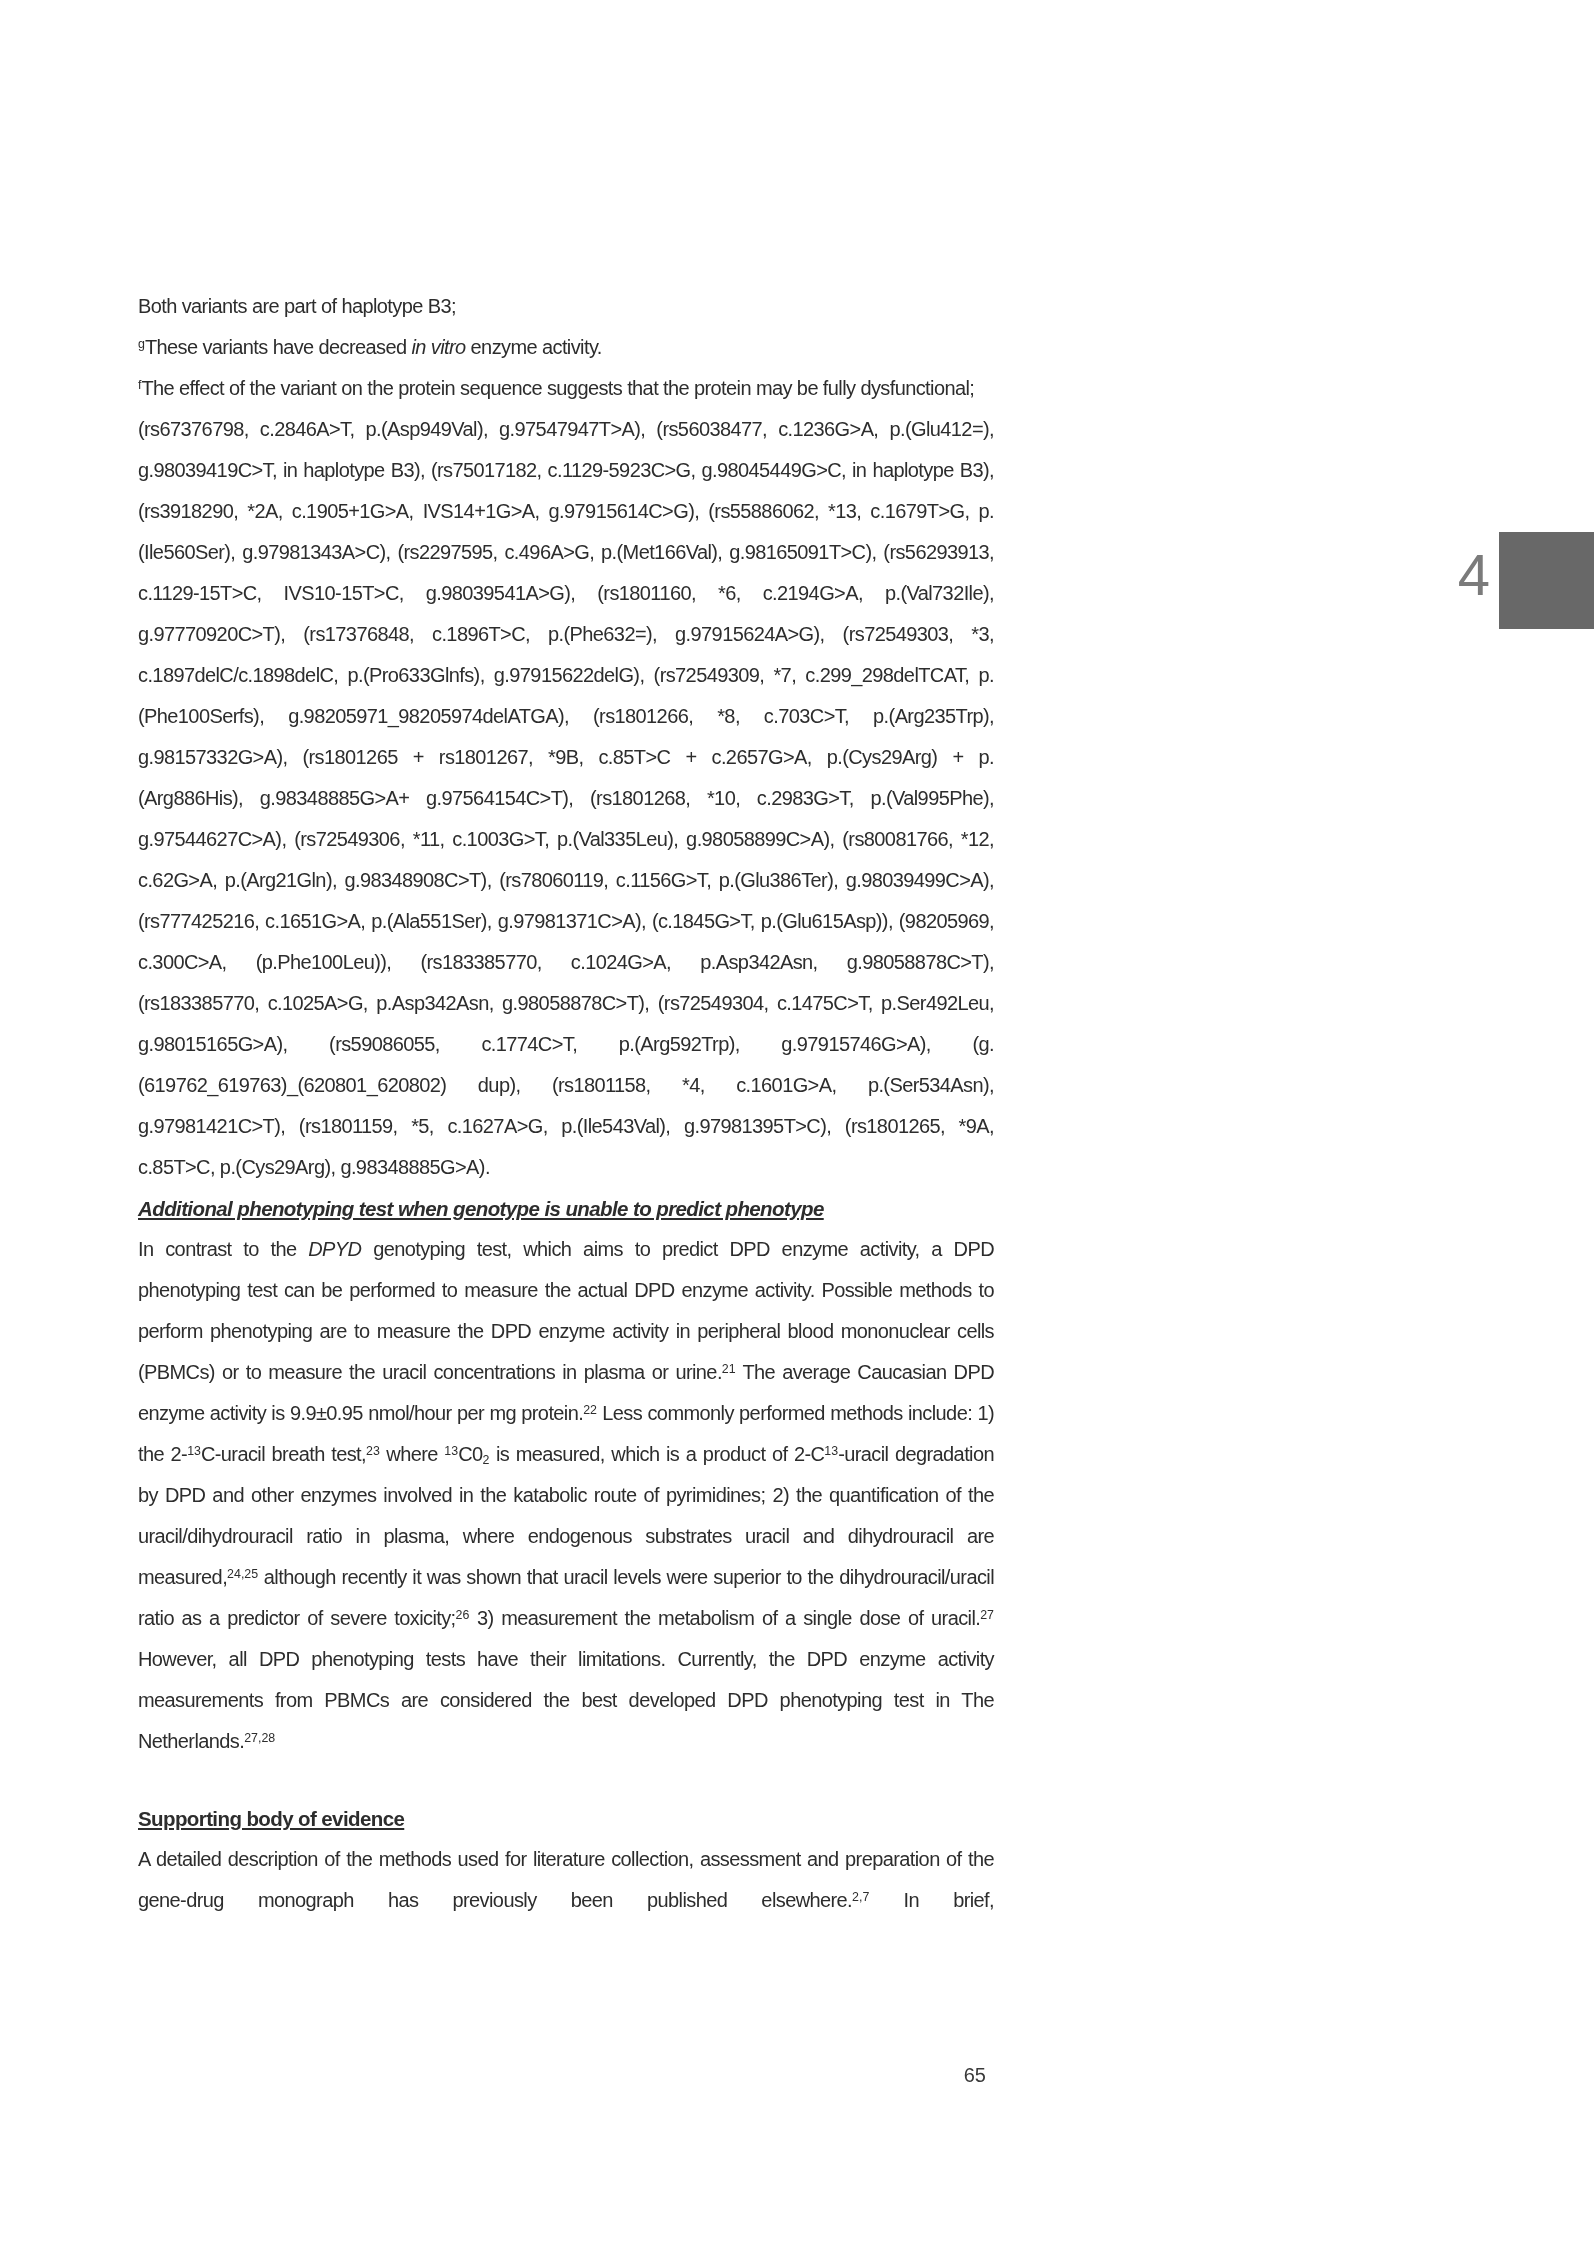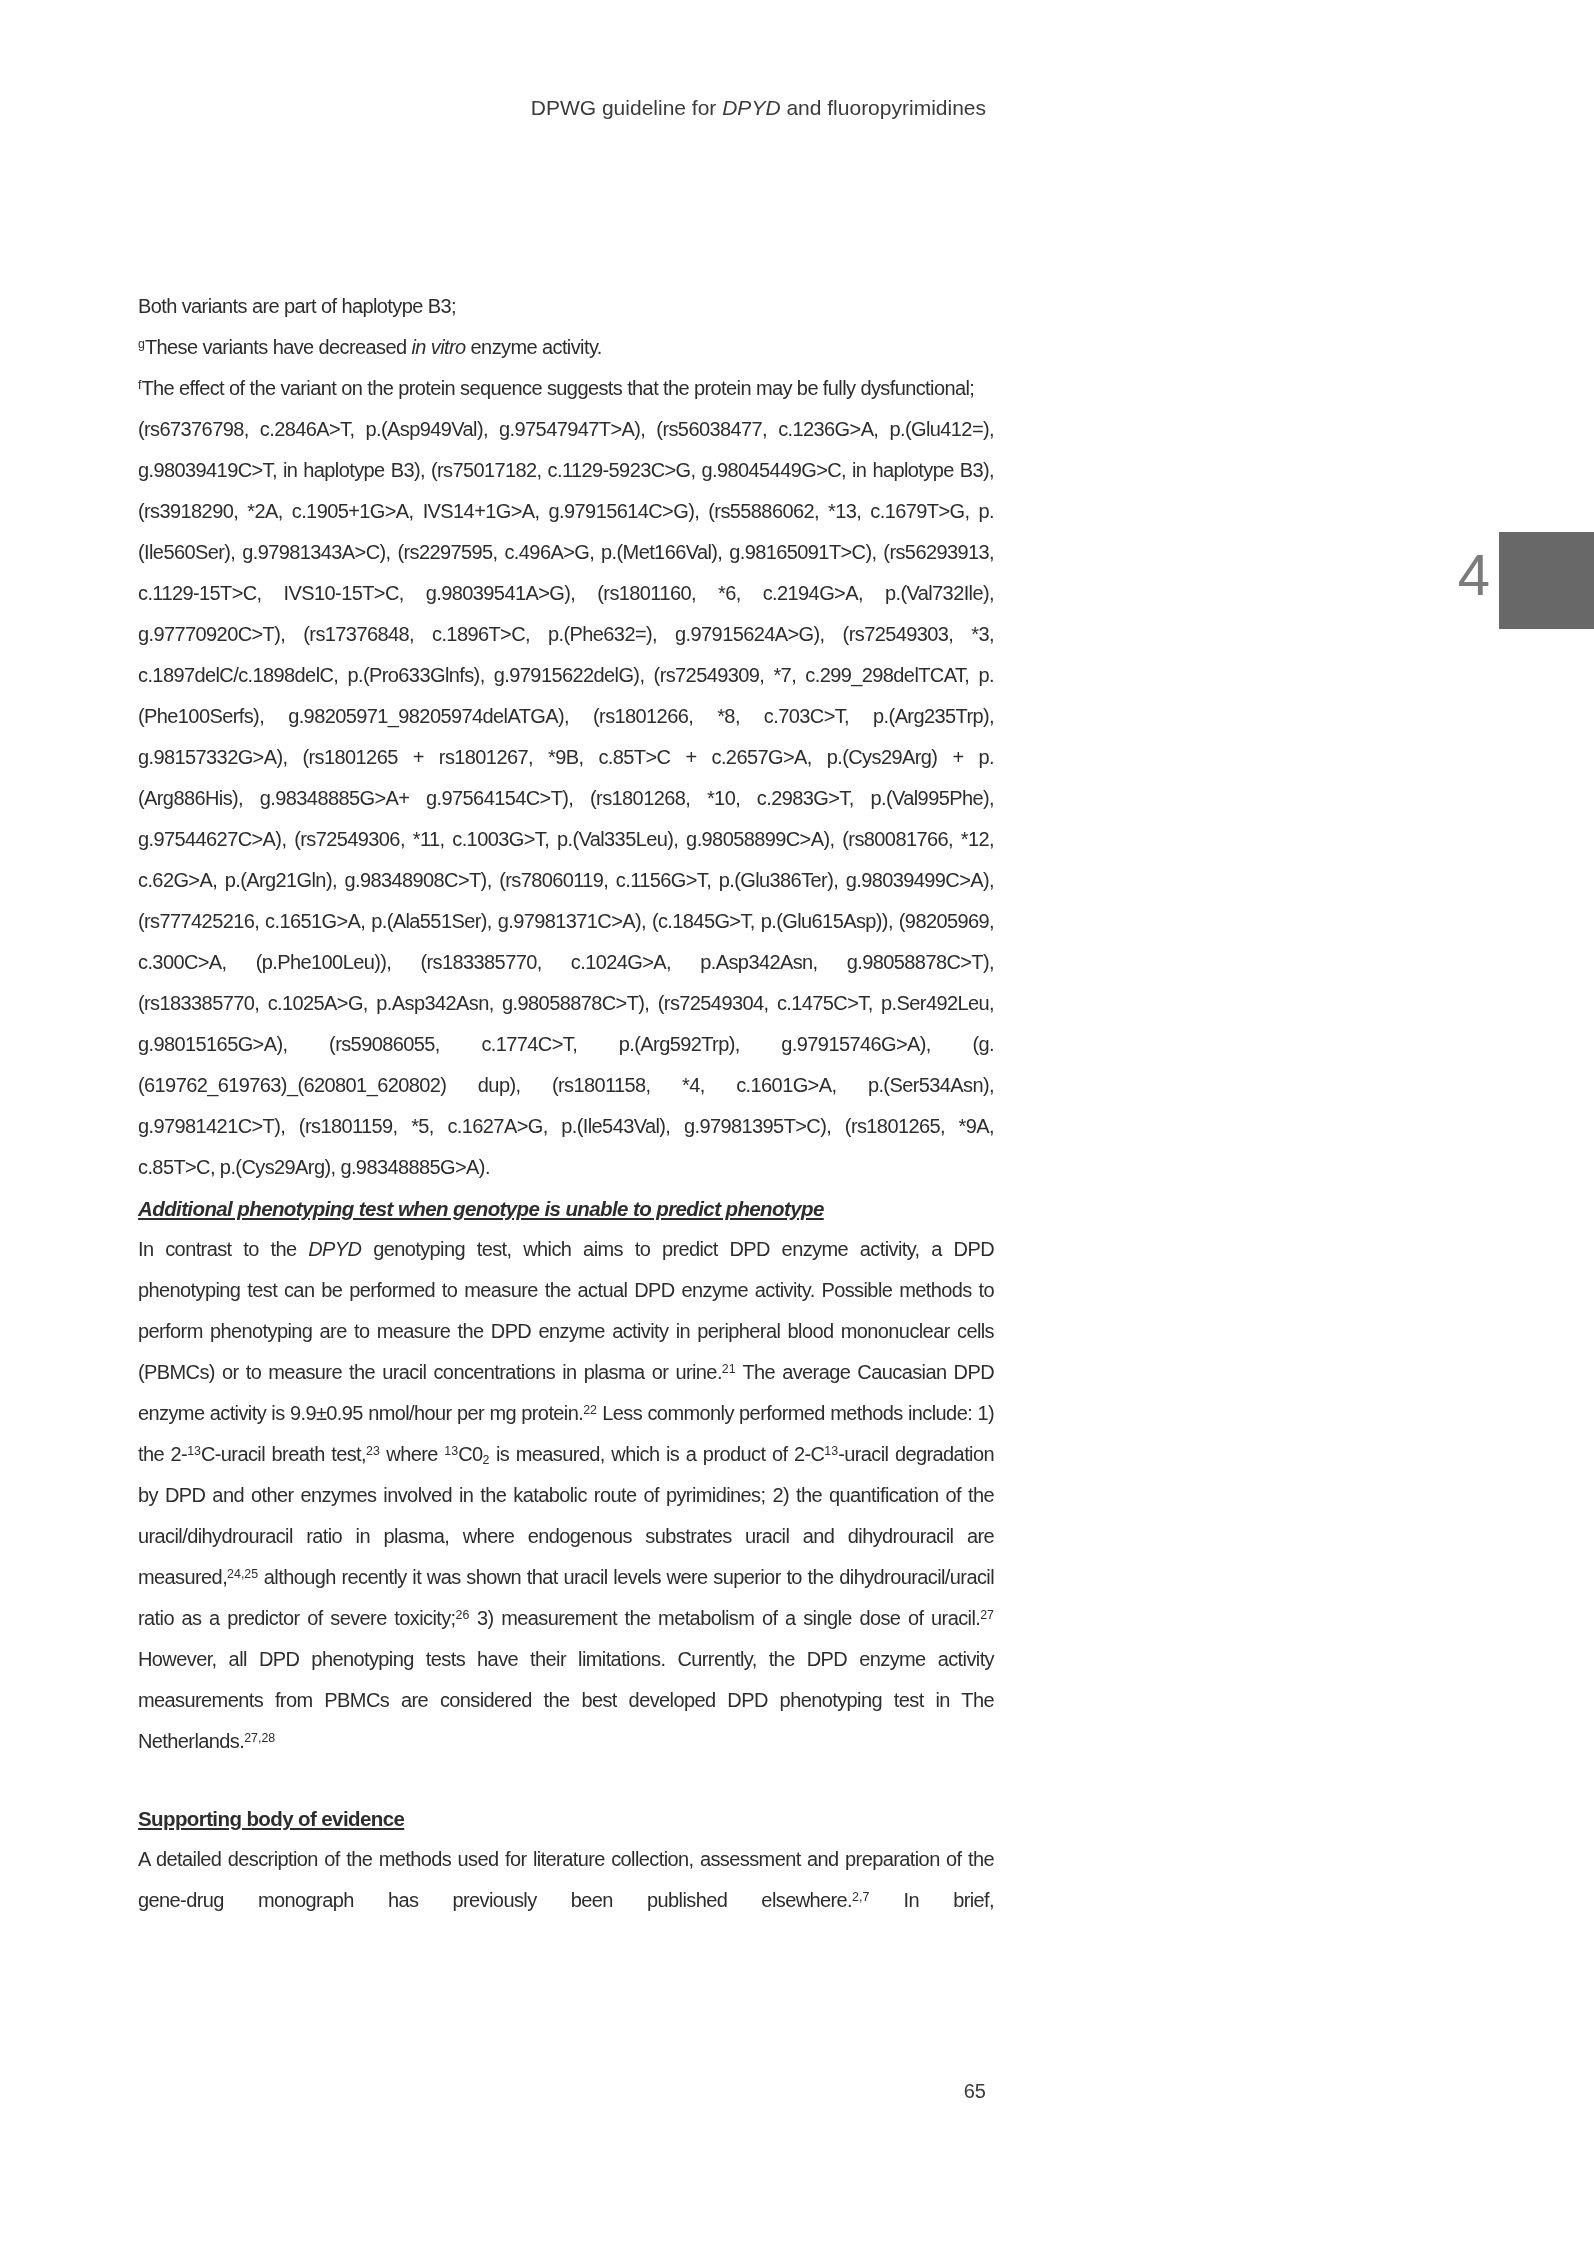--- a/index.html
+++ b/index.html
@@ -33,31 +33,28 @@
   .chapter-box{
     position:absolute;left:1499px;top:532px;width:95px;height:97px;
     background:#686868;
   }
   .chapter-num{
     position:absolute;right:104px;top:546px;
     font-size:58px;line-height:1;color:#7b7b7b;
   }
   .page-number{
     position:absolute;left:130px;top:2064px;width:856px;
-    text-align:right;font-size:20px;color:#3a3a3a;margin-top:16px;
+    text-align:right;font-size:20px;color:#3a3a3a;
   }
 </style>
 </head>
 <body>
 
 <div class="page">
 
-  <div class="running-header">
-    <span><span>DPWG guideline for </span><i>DPYD</i><span> and fluoropyrimidines</span></span>
-  </div>
 
   <div class="chapter-num">4</div>
   <div class="chapter-box"></div>
 
   <div class="content">
     <p><span>Both variants are part of haplotype B3;</span></p>
     <p><sup>g</sup><span>These variants have decreased </span><i>in vitro</i><span> enzyme activity.</span></p>
     <p><sup>f</sup><span>The effect of the variant on the protein sequence suggests that the protein may be fully dysfunctional;</span></p>
     <p><span>(rs67376798, c.2846A&gt;T, p.(Asp949Val), g.97547947T&gt;A), (rs56038477, c.1236G&gt;A, p.(Glu412=), g.98039419C&gt;T, in haplotype B3), (rs75017182, c.1129-5923C&gt;G, g.98045449G&gt;C, in haplotype B3), (rs3918290, *2A, c.1905+1G&gt;A, IVS14+1G&gt;A, g.97915614C&gt;G), (rs55886062, *13, c.1679T&gt;G, p.(Ile560Ser), g.97981343A&gt;C), (rs2297595, c.496A&gt;G, p.(Met166Val), g.98165091T&gt;C), (rs56293913, c.1129-15T&gt;C, IVS10-15T&gt;C, g.98039541A&gt;G), (rs1801160, *6, c.2194G&gt;A, p.(Val732Ile), g.97770920C&gt;T), (rs17376848, c.1896T&gt;C, p.(Phe632=), g.97915624A&gt;G), (rs72549303, *3, c.1897delC/c.1898delC, p.(Pro633Glnfs), g.97915622delG), (rs72549309, *7, c.299_298delTCAT, p.(Phe100Serfs), g.98205971_98205974delATGA), (rs1801266, *8, c.703C&gt;T, p.(Arg235Trp), g.98157332G&gt;A), (rs1801265 + rs1801267, *9B, c.85T&gt;C + c.2657G&gt;A, p.(Cys29Arg) + p.(Arg886His), g.98348885G&gt;A+ g.97564154C&gt;T), (rs1801268, *10, c.2983G&gt;T, p.(Val995Phe), g.97544627C&gt;A), (rs72549306, *11, c.1003G&gt;T, p.(Val335Leu), g.98058899C&gt;A), (rs80081766, *12, c.62G&gt;A, p.(Arg21Gln), g.98348908C&gt;T), (rs78060119, c.1156G&gt;T, p.(Glu386Ter), g.98039499C&gt;A), (rs777425216, c.1651G&gt;A, p.(Ala551Ser), g.97981371C&gt;A), (c.1845G&gt;T, p.(Glu615Asp)), (98205969, c.300C&gt;A, (p.Phe100Leu)), (rs183385770, c.1024G&gt;A, p.Asp342Asn, g.98058878C&gt;T), (rs183385770, c.1025A&gt;G, p.Asp342Asn, g.98058878C&gt;T), (rs72549304, c.1475C&gt;T, p.Ser492Leu, g.98015165G&gt;A), (rs59086055, c.1774C&gt;T, p.(Arg592Trp), g.97915746G&gt;A), (g.(619762_619763)_(620801_620802) dup), (rs1801158, *4, c.1601G&gt;A, p.(Ser534Asn), g.97981421C&gt;T), (rs1801159, *5, c.1627A&gt;G, p.(Ile543Val), g.97981395T&gt;C), (rs1801265, *9A, c.85T&gt;C, p.(Cys29Arg), g.98348885G&gt;A).</span></p>
 

